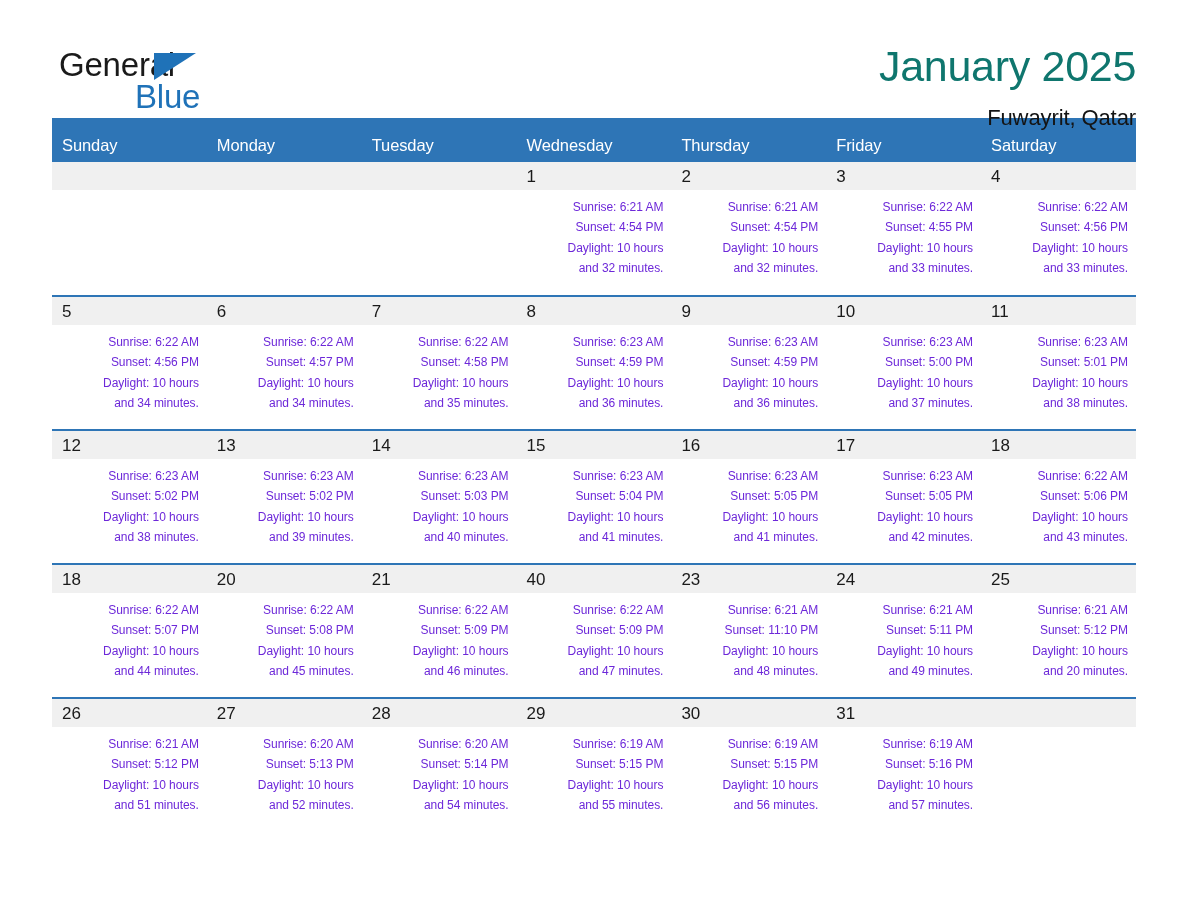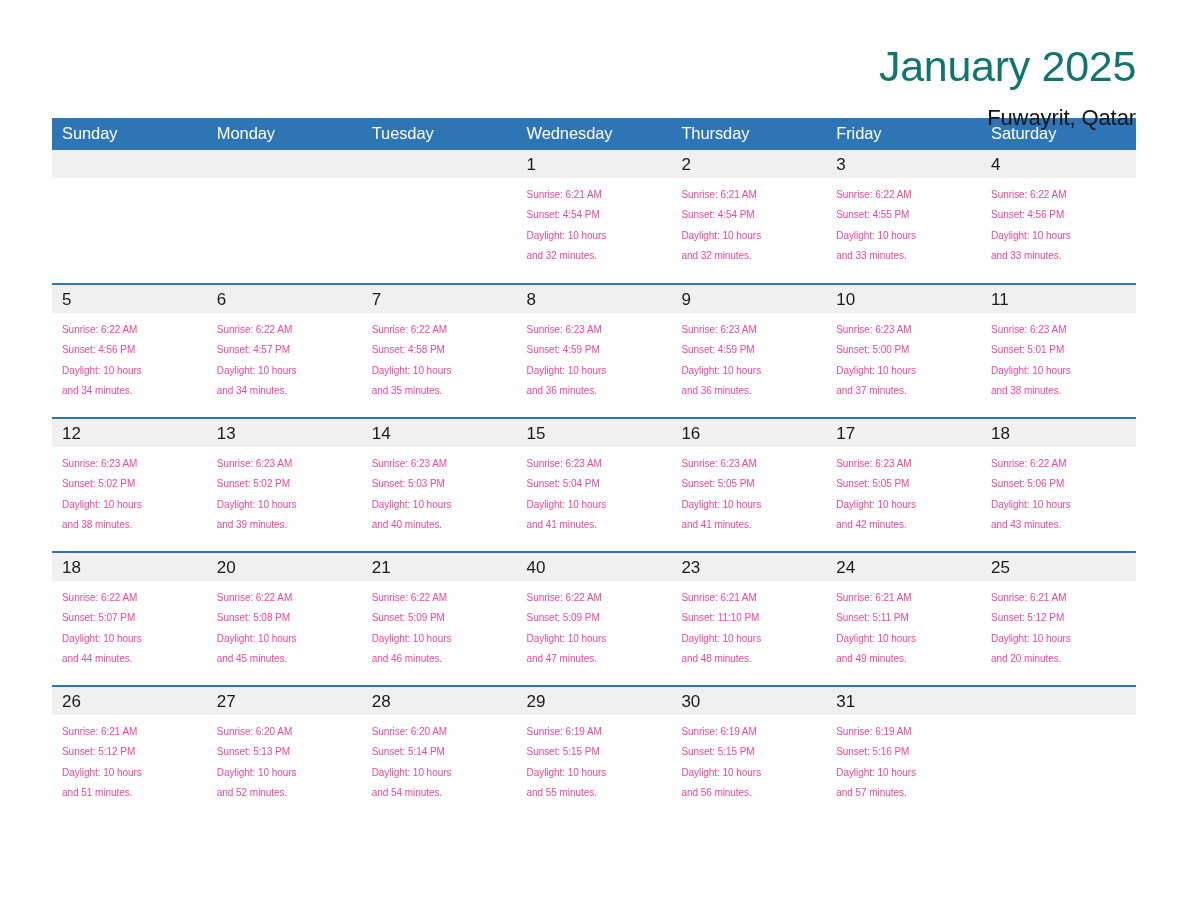--- a/index.html
+++ b/index.html
@@ -83,21 +83,21 @@
     width: 100%;
     border-collapse: collapse;
     table-layout: fixed;
   }
   table.cal th {
     background: #2e75b6;
     color: #ffffff;
     font-weight: normal;
     font-size: 16.5px;
     text-align: left;
-    padding: 6px 0 7px 10px;
+    padding: 18px 0 7px 10px;
     height: 30px;
     letter-spacing: -0.1px;
   }
   table.cal td {
     vertical-align: top;
     padding: 0;
     border-top: 2px solid #2e75b6;
     background: #ffffff;
     height: 134px;
   }
@@ -108,34 +108,40 @@
     background: #f0f0f0;
     height: 28px;
     padding: 3px 0 0 10px;
     font-size: 17px;
     color: #1a1a1a;
     line-height: 24px;
   }
   td.empty .daynum-band { background: #f0f0f0; }
   .cell-body {
     padding: 7px 8px 0 10px;
-    font-size: 10px;
+    font-size: 12px;
     line-height: 20.3px;
-    color: #ec4899;
+    color: #6d28d9;
     letter-spacing: -0.05px;
+    text-align: right;
   }
   .cell-body div { white-space: nowrap; }
 </style>
 </head>
 <body>
 
 <div class="page">
 
   <div class="masthead">
 
+    <div class="logo">
+      <span class="logo-row1">General</span>
+      <span class="logo-tri"></span>
+      <span class="logo-row2">Blue</span>
+    </div>
 
     <div class="titleblock">
       <div class="month-title">January 2025</div>
       <div class="location">Fuwayrit, Qatar</div>
     </div>
 
   </div>
 
   <div class="calendar">
     <table class="cal">

